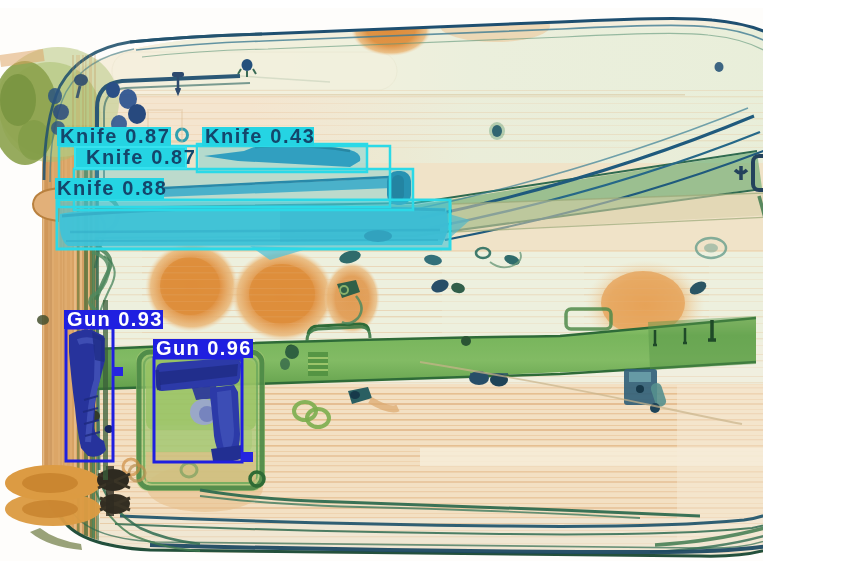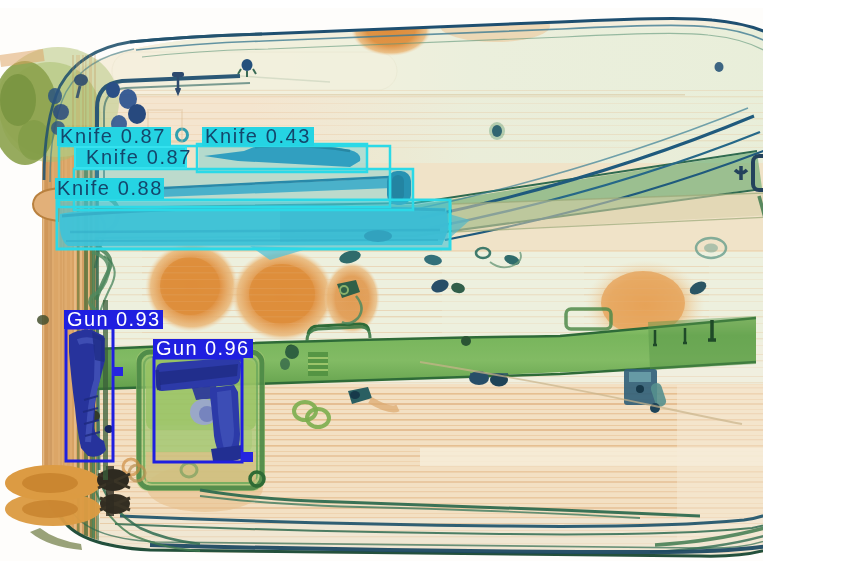--- a/index.html
+++ b/index.html
@@ -1,17 +1,17 @@
 <!DOCTYPE html>
 <html><head>
 <meta charset="utf-8">
 <style>
   html,body{margin:0;padding:0;background:#ffffff;}
   #wrap{width:763px;height:573px;position:relative;overflow:hidden;background:#ffffff;
-        font-family:"Liberation Sans", sans-serif;}
+        font-family:"Liberation Sans", sans-serif;font-weight:bold;}
   svg{display:block;}
 </style>
 </head>
 <body>
 <div id="wrap">
 <svg width="841" height="573" viewBox="0 0 841 573" xmlns="http://www.w3.org/2000/svg">
 <defs>
   <radialGradient id="oliveG" cx="45%" cy="45%" r="60%">
     <stop offset="0%" stop-color="#8aa24c"></stop>
     <stop offset="55%" stop-color="#9db360"></stop>

